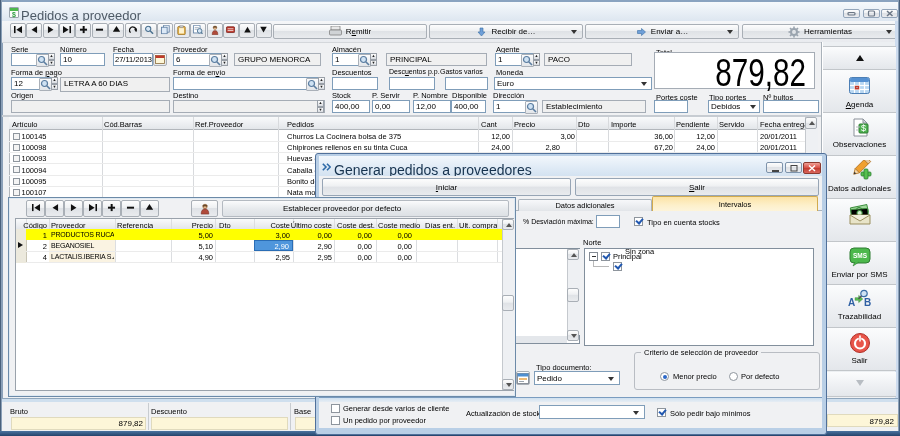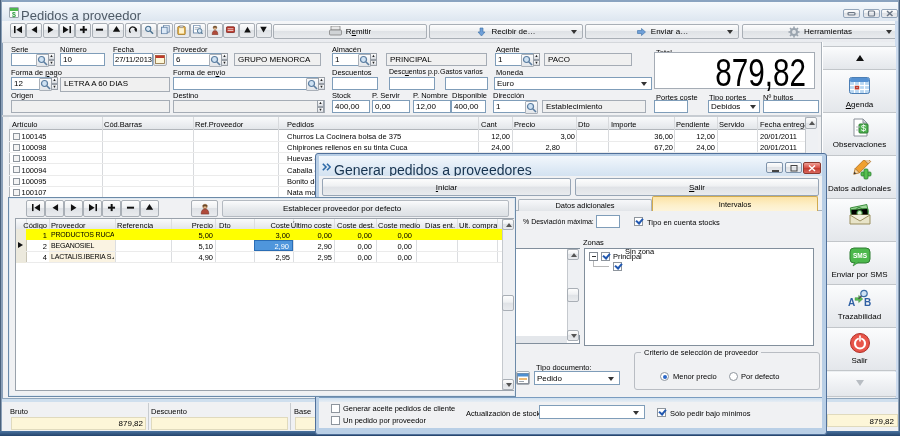--- a/index.html
+++ b/index.html
@@ -530,21 +530,21 @@
 <div class="abs" style="left:567px;top:249px;width:12px;height:86px;background:#eef0f3;border-left:1px solid #c5c9ce"></div>
 <div class="tbtn" style="left:567px;top:249px;width:12px;height:11px">
       <span style="display:block;margin-top:3px;width:0;height:0;border-left:3px solid transparent;border-right:3px solid transparent;border-bottom:4px solid #555;margin-left:2.5px"></span>
     </div>
 <div class="tbtn" style="left:567px;top:288px;width:12px;height:14px"></div>
 <div class="tbtn" style="left:567px;top:330px;width:12px;height:11px">
       <span style="display:block;margin-top:3px;width:0;height:0;border-left:3px solid transparent;border-right:3px solid transparent;border-top:4px solid #555;margin-left:2.5px"></span>
     </div>
 <div class="abs" style="left:481px;top:336px;width:86px;height:7px;background:#e4e7eb"></div>
 
-<div class="lbl" style="left:583px;top:238px">Zonas</div>
+<div class="lbl" style="left:583px;top:238px">Norte</div>
 <div class="abs" style="left:584px;top:248px;width:230px;height:98px;background:#fff;border:1px solid #828f9c;box-sizing:border-box"></div>
 <div class="abs" style="left:589px;top:252px;width:9px;height:9px;border:1px solid #848b94;background:#fff;box-sizing:border-box">
       <span style="position:absolute;left:1.5px;top:3px;width:4px;height:1px;background:#333"></span>
     </div>
 <div class="chk on" style="left:601px;top:252px"></div>
 <div class="lbl" style="left:613px;top:252px">Principal</div>
 <div class="abs" style="left:593px;top:261px;width:1px;height:6px;background:#b8b8b8"></div>
 <div class="abs" style="left:593px;top:266px;width:16px;height:1px;background:#b8b8b8"></div>
 <div class="chk on" style="left:613px;top:262px"></div>
 <div class="lbl" style="left:625px;top:247px">Sin zona</div>
@@ -561,21 +561,21 @@
 <div class="abs" style="left:634px;top:352px;width:186px;height:38px;border:1px solid #b9bdc3;border-radius:3px;box-sizing:border-box"></div>
 <div class="lbl" style="left:641px;top:348px;background:#f0f1f3;padding:0 3px">Criterio de selección de proveedor</div>
 <div class="radio on" style="left:660px;top:372px"></div>
 <div class="lbl" style="left:673px;top:372px">Menor precio</div>
 <div class="radio" style="left:729px;top:372px"></div>
 <div class="lbl" style="left:741px;top:372px">Por defecto</div>
 
 <div class="abs" style="left:319px;top:397px;width:503px;height:1px;background:#7a9cc0"></div>
 <div class="abs" style="left:319px;top:398px;width:503px;height:4px;background:linear-gradient(#cfe0ef,#e6edf4)"></div>
 <div class="chk" style="left:331px;top:404px"></div>
-<div class="lbl" style="left:343px;top:404px">Generar aceite pedidos de cliente</div>
+<div class="lbl" style="left:343px;top:404px">Generar desde varios de cliente</div>
 <div class="chk" style="left:331px;top:416px"></div>
 <div class="lbl" style="left:343px;top:416px">Un pedido por proveedor</div>
 <div class="lbl" style="left:466px;top:409px">Actualización de stock:</div>
 <div class="combo" style="left:539px;top:405px;width:106px;height:14px;line-height:14px">
       <span class="car" style="right:5px;top:5px"></span>
     </div>
 <div class="chk on" style="left:657px;top:408px"></div>
 <div class="lbl" style="left:670px;top:409px">Sólo pedir bajo mínimos</div>
 </div>
 

